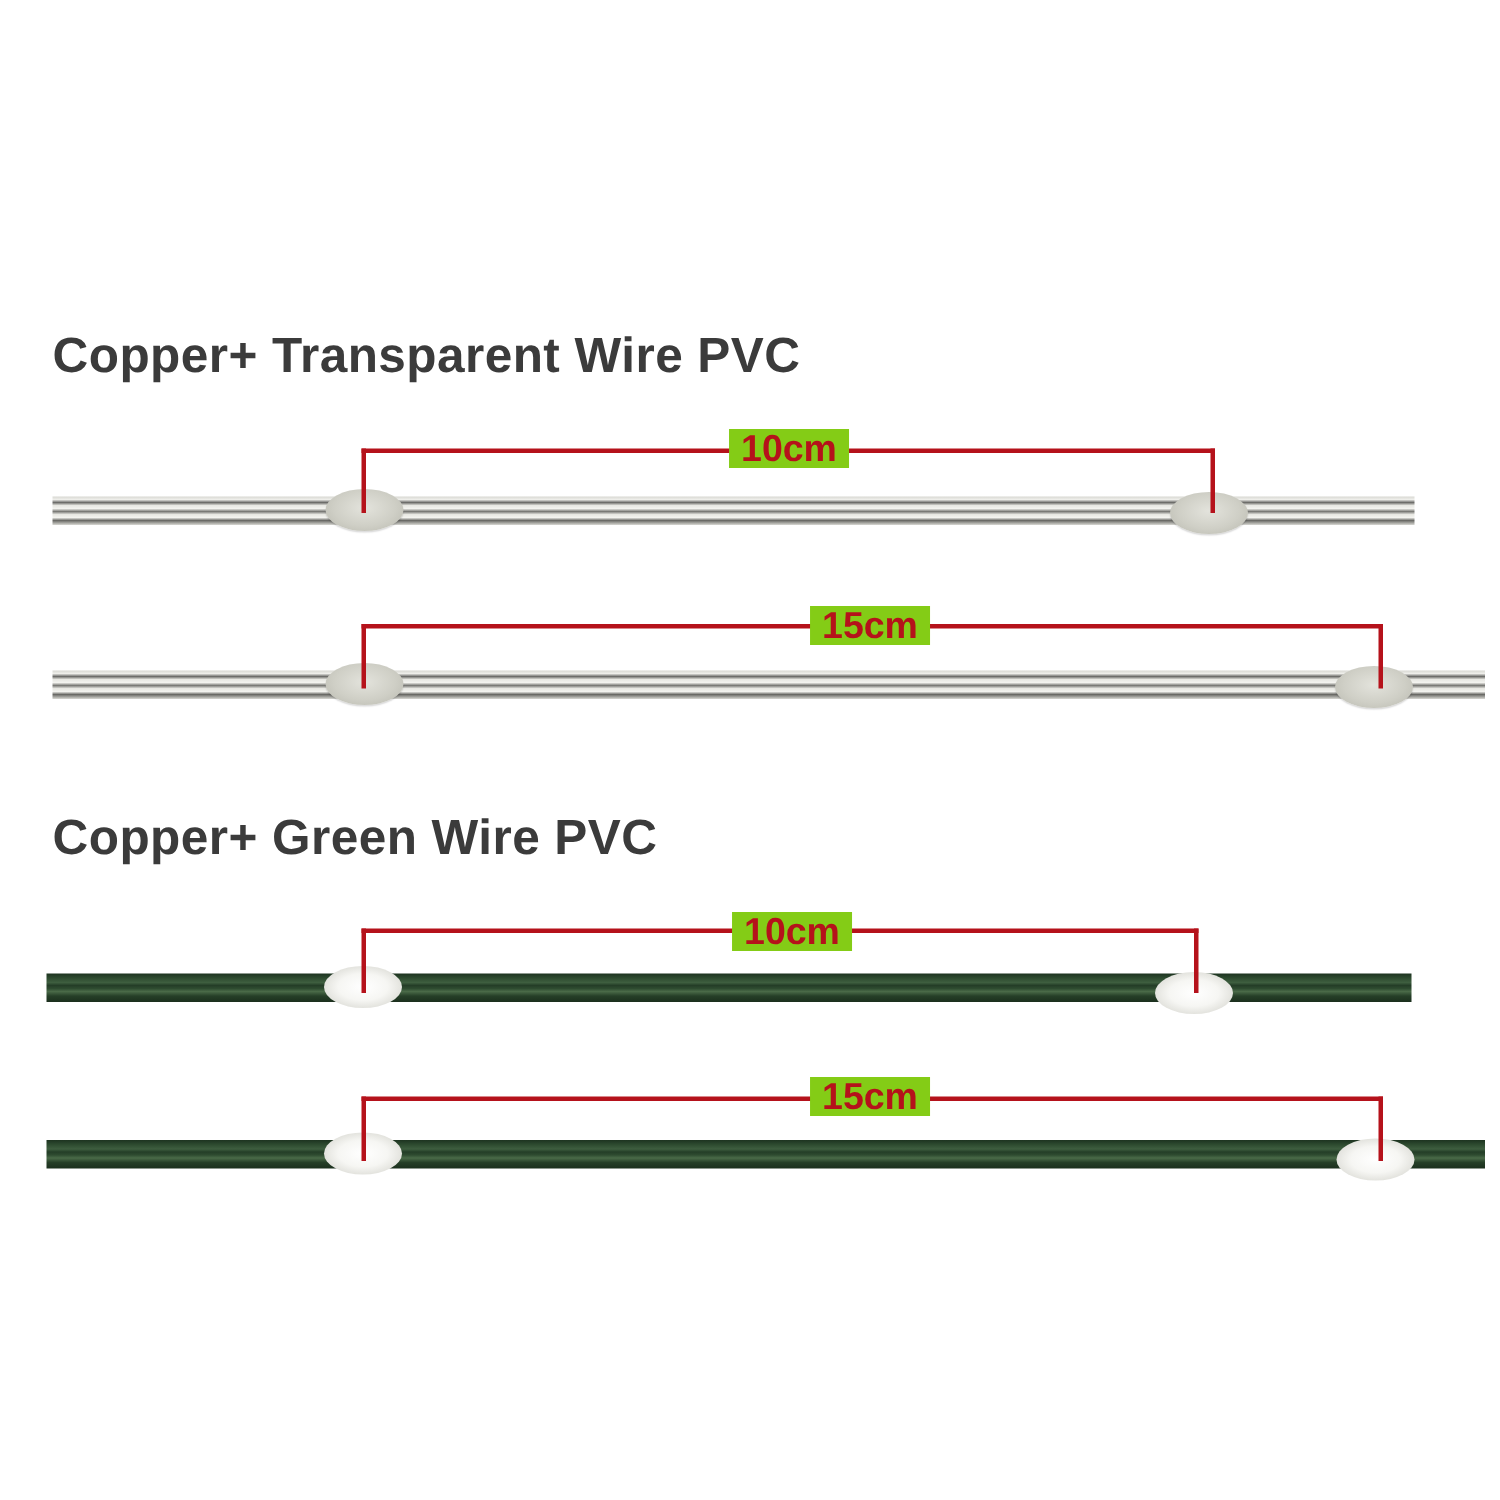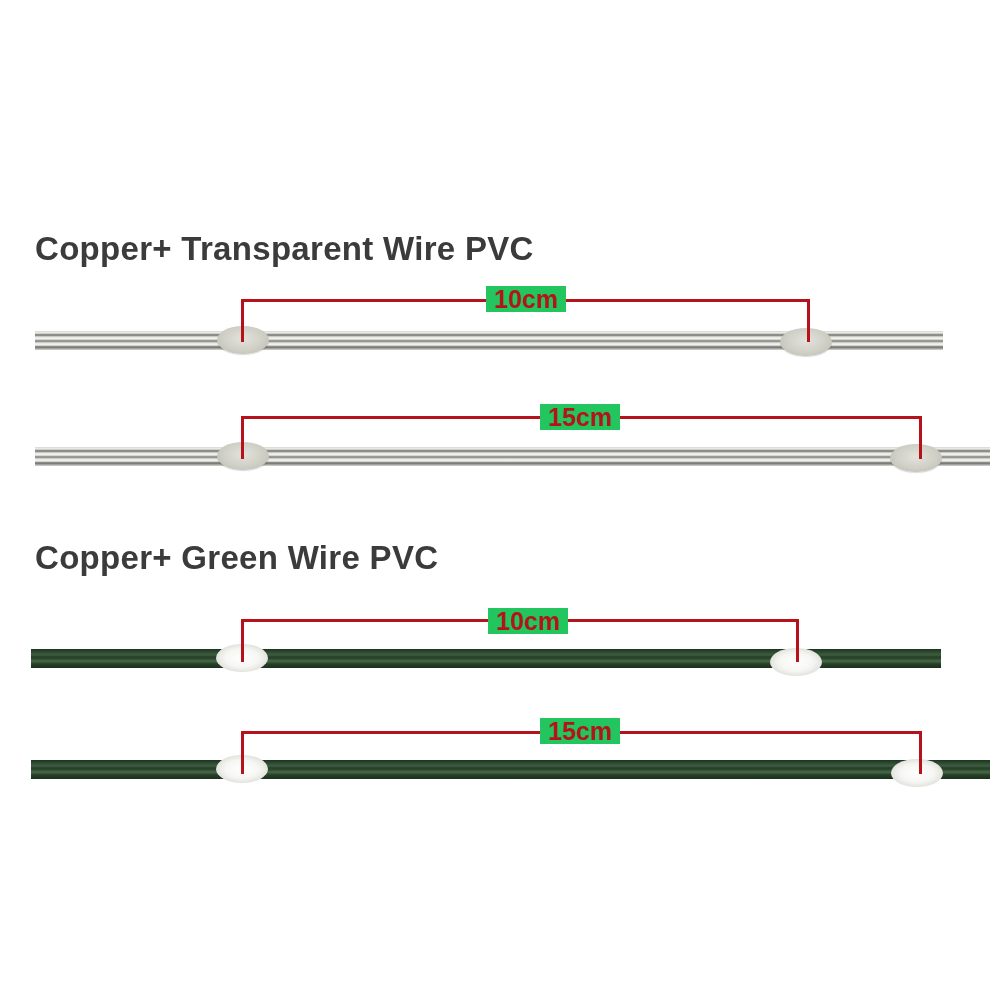--- a/index.html
+++ b/index.html
@@ -5,26 +5,26 @@
   html,body{margin:0;padding:0;background:#ffffff;}
   body{width:1000px;height:1000px;position:relative;overflow:hidden;font-family:"Liberation Sans",sans-serif;}
   .title{position:absolute;left:35px;font-weight:bold;font-size:33px;color:#3b3b3b;white-space:nowrap;letter-spacing:0.3px;}
   .wire{position:absolute;height:19px;}
   .wire.clear{background:linear-gradient(to bottom,#d8d8d2 0,#eeeeea 2px,#6d6d6a 4px,#e8e8e3 6px,#f3f3ef 8px,#7a7a76 10px,#e8e8e3 12px,#f3f3ef 14px,#6a6a66 16px,#d9d9d4 19px);}
   .wire.green{background:linear-gradient(to bottom,#1d3320 0,#2d4a2f 3px,#3e5e3f 6px,#243d27 8px,#2e4b30 10px,#4a6a48 12px,#263f28 15px,#1b2f1d 19px);}
   .bead{position:absolute;width:52px;height:28px;border-radius:50%;}
   .bead.clear{background:radial-gradient(ellipse at 50% 45%,#e3e3dc 0,#cfcfc6 55%,#b8b8ae 100%);box-shadow:0 1px 1px rgba(0,0,0,0.15);}
   .bead.white{background:radial-gradient(ellipse at 50% 50%,#ffffff 0,#f6f6f3 45%,#dcdcd6 80%,rgba(220,220,214,0) 100%);}
   .bracket{position:absolute;border:3px solid #b5121b;border-bottom:none;}
-  .blabel{position:absolute;font-weight:bold;font-size:25px;color:#b5121b;background:#22c55e;padding:0 8px;line-height:26px;white-space:nowrap;transform:translateX(-50%);}
+  .blabel{position:absolute;font-weight:bold;font-size:25px;color:#b5121b;background:#84cc16;padding:0 8px;line-height:26px;white-space:nowrap;transform:translateX(-50%);}
 </style>
 </head>
 <body>
 
-<div class="title" style="top:218px;margin-top:12px;">Copper+ Transparent Wire PVC</div>
+<div class="title" style="top:218px;">Copper+ Transparent Wire PVC</div>
 
 <div class="wire clear" style="left:35px;top:331px;width:908px;"></div>
 <div class="bead clear" style="left:217px;top:326px;"></div>
 <div class="bead clear" style="left:780px;top:328px;"></div>
 <div class="bracket" style="left:241px;top:299px;width:563px;height:40px;"></div>
 <div class="blabel" style="left:526px;top:286px;">10cm</div>
 
 <div class="wire clear" style="left:35px;top:447px;width:955px;"></div>
 <div class="bead clear" style="left:217px;top:442px;"></div>
 <div class="bead clear" style="left:890px;top:444px;"></div>

